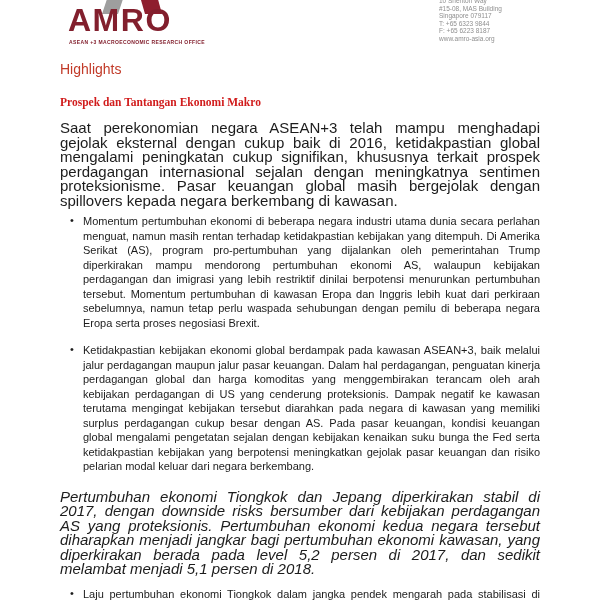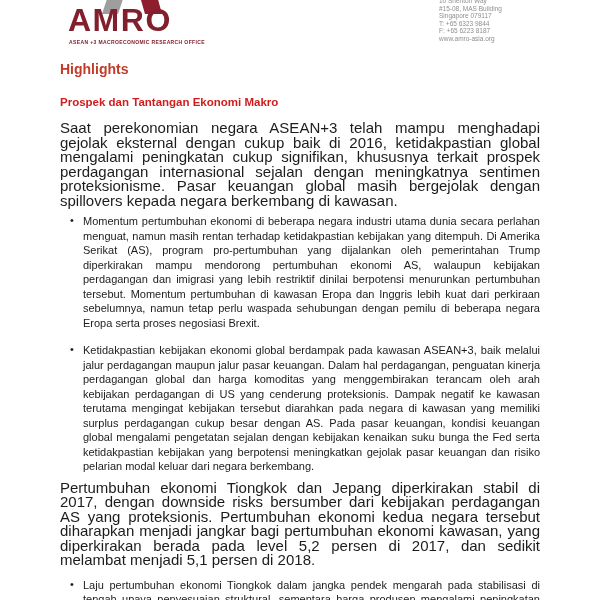--- a/index.html
+++ b/index.html
@@ -29,35 +29,36 @@
     position: absolute; left: 439px; top: -3px;
     font-size: 6.5px; line-height: 7.6px;
     color: var(--contact_gray, #8f8f8f);
   }
   .contact .website { color: var(--contact_gray, #8f8f8f); text-decoration: none; }
 
   
   .content { position: absolute; left: 60px; top: 61px; width: 480px; }
   .section-title {
     margin: 0 0 18px 0;
-    font-size: 14px; line-height: 17px; font-weight: 700;
+    font-size: 14px; line-height: 17px; font-weight: 400;
     color: var(--heading_red, #c23a28);
   }
   .subsection-title {
     margin: 0 0 12px 0;
     font-size: 11.5px; line-height: 13px; font-weight: bold;
     color: var(--subheading_red, #d11c1c);
+    font-family: Liberation Serif, serif;
   }
   .body-par {
     margin: 0;
     font-size: 15px; line-height: 14.5px;
     text-align: justify;
     color: var(--body_text, #1c1c1c);
   }
-  .par-2 { margin-top: 7px; }
+  .par-2 { margin-top: 16px; font-style: italic; }
   .bullet-list { list-style: none; margin: 6px 0 0 0; padding: 0; }
   .bullet-list.second { margin-top: 10px; }
   .bullet-item {
     position: relative;
     padding-left: 23px;
     font-size: 11px; line-height: 14.5px;
     text-align: justify;
     color: var(--body_text, #1c1c1c);
   }
   .bullet-item + .bullet-item { margin-top: 13px; }

